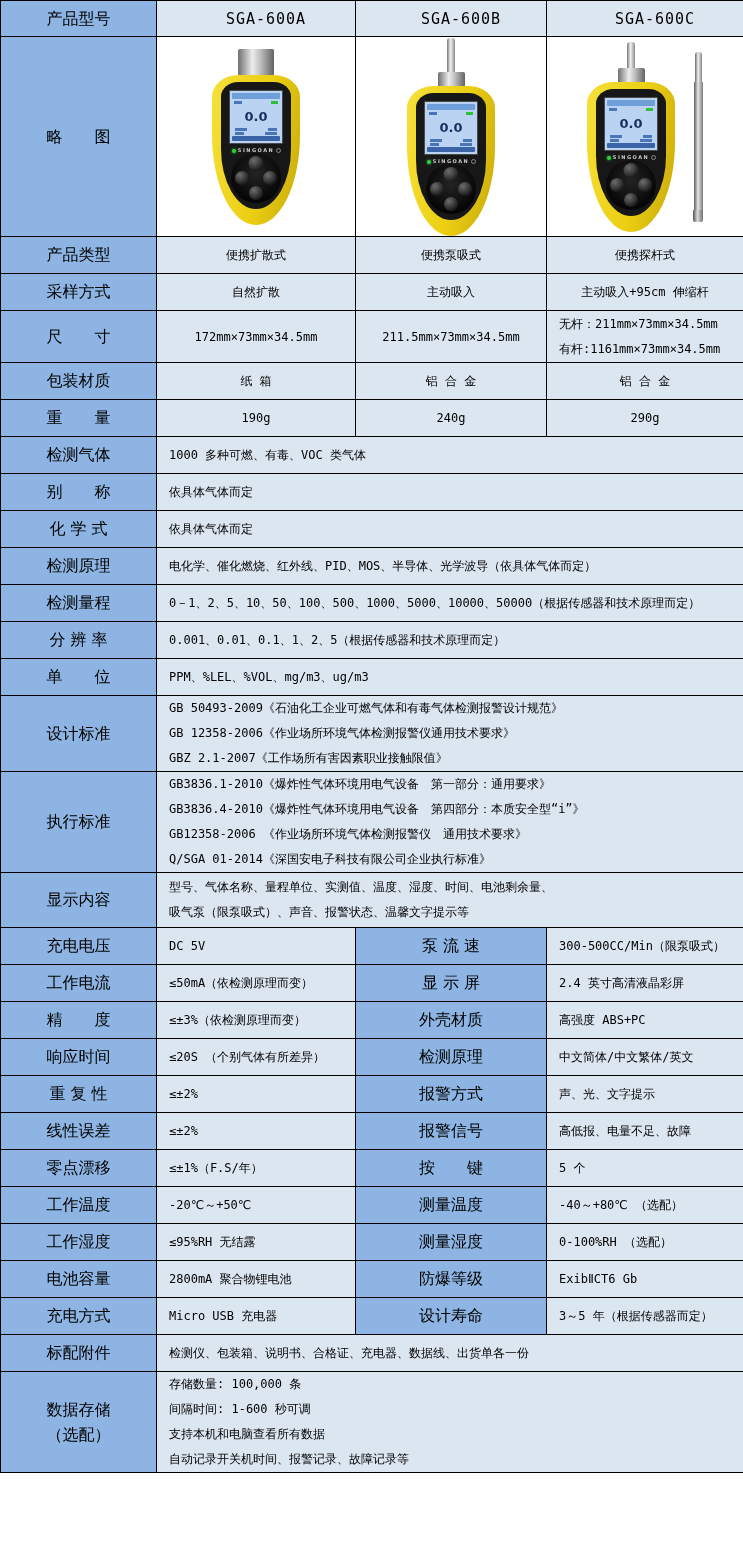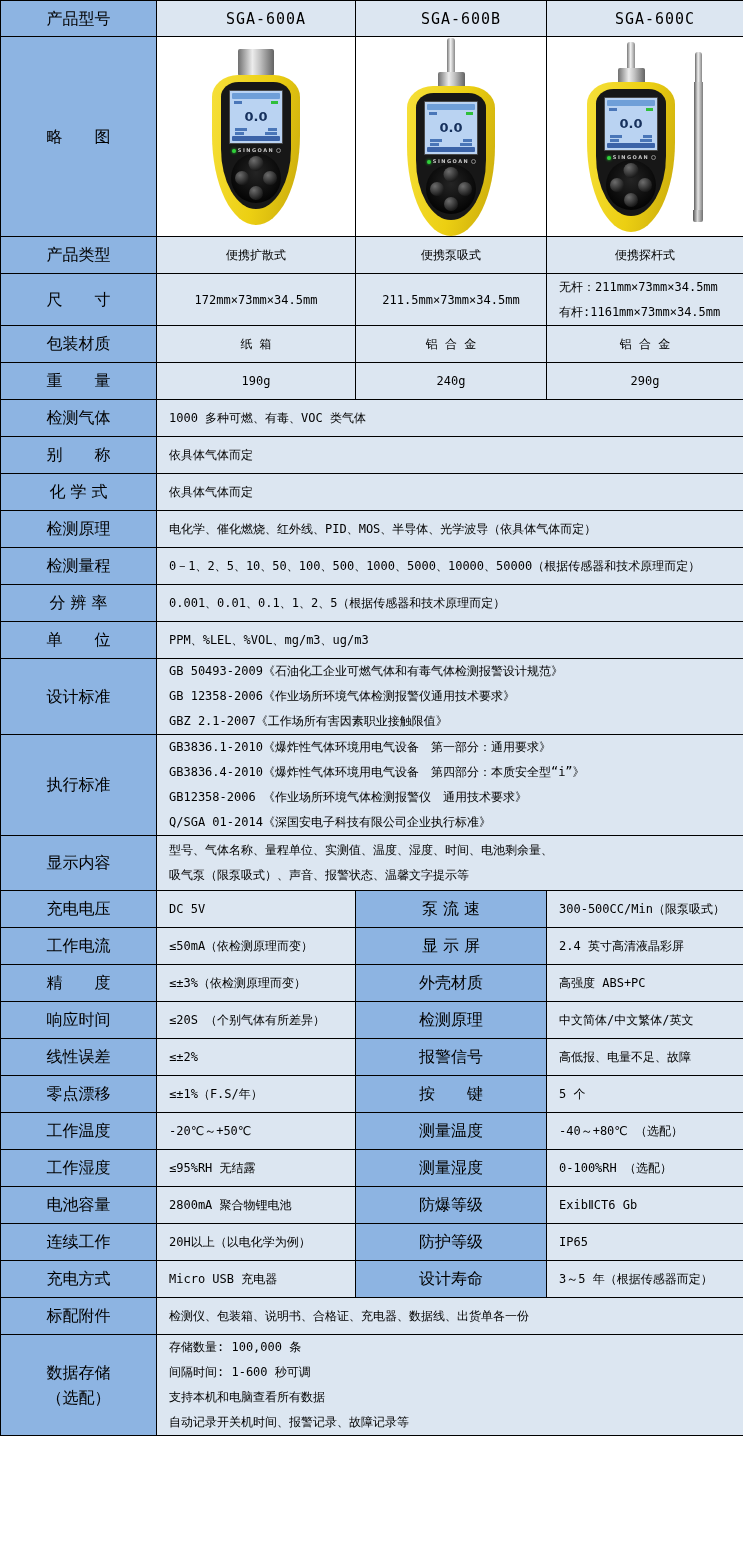--- a/index.html
+++ b/index.html
@@ -213,20 +213,26 @@
       </div>
     </td>
   </tr>
 
   <tr class="h37">
     <td class="lbl">产品类型</td>
     <td class="val ctr">便携扩散式</td>
     <td class="val ctr">便携泵吸式</td>
     <td class="val ctr">便携探杆式</td>
   </tr>
+  <tr class="h37">
+    <td class="lbl">采样方式</td>
+    <td class="val ctr">自然扩散</td>
+    <td class="val ctr">主动吸入</td>
+    <td class="val ctr">主动吸入+95cm 伸缩杆</td>
+  </tr>
   <tr class="h52">
     <td class="lbl">尺　　寸</td>
     <td class="val ctr">172mm×73mm×34.5mm</td>
     <td class="val ctr">211.5mm×73mm×34.5mm</td>
     <td class="val lft pre">无杆：211mm×73mm×34.5mm
 有杆:1161mm×73mm×34.5mm</td>
   </tr>
   <tr class="h37">
     <td class="lbl">包装材质</td>
     <td class="val ctr">纸 箱</td>
@@ -305,20 +311,26 @@
     <td class="lbl">外壳材质</td>
     <td class="val lft">高强度 ABS+PC</td>
   </tr>
   <tr class="h37">
     <td class="lbl">响应时间</td>
     <td class="val lft">≤20S （个别气体有所差异）</td>
     <td class="lbl">检测原理</td>
     <td class="val lft">中文简体/中文繁体/英文</td>
   </tr>
   <tr class="h37">
+    <td class="lbl">重 复 性</td>
+    <td class="val lft">≤±2%</td>
+    <td class="lbl">报警方式</td>
+    <td class="val lft">声、光、文字提示</td>
+  </tr>
+  <tr class="h37">
     <td class="lbl">线性误差</td>
     <td class="val lft">≤±2%</td>
     <td class="lbl">报警信号</td>
     <td class="val lft">高低报、电量不足、故障</td>
   </tr>
   <tr class="h37">
     <td class="lbl">零点漂移</td>
     <td class="val lft">≤±1%（F.S/年）</td>
     <td class="lbl">按　　键</td>
     <td class="val lft">5 个</td>
@@ -333,26 +345,20 @@
     <td class="lbl">工作湿度</td>
     <td class="val lft">≤95%RH 无结露</td>
     <td class="lbl">测量湿度</td>
     <td class="val lft">0-100%RH （选配）</td>
   </tr>
   <tr class="h37">
     <td class="lbl">电池容量</td>
     <td class="val lft">2800mA 聚合物锂电池</td>
     <td class="lbl">防爆等级</td>
     <td class="val lft">ExibⅡCT6 Gb</td>
-  </tr>
-  <tr class="h37">
-    <td class="lbl">连续工作</td>
-    <td class="val lft">20H以上（以电化学为例）</td>
-    <td class="lbl">防护等级</td>
-    <td class="val lft">IP65</td>
   </tr>
   <tr class="h37">
     <td class="lbl">充电方式</td>
     <td class="val lft">Micro USB 充电器</td>
     <td class="lbl">设计寿命</td>
     <td class="val lft">3～5 年（根据传感器而定）</td>
   </tr>
 
   <tr class="h37">
     <td class="lbl">标配附件</td>

